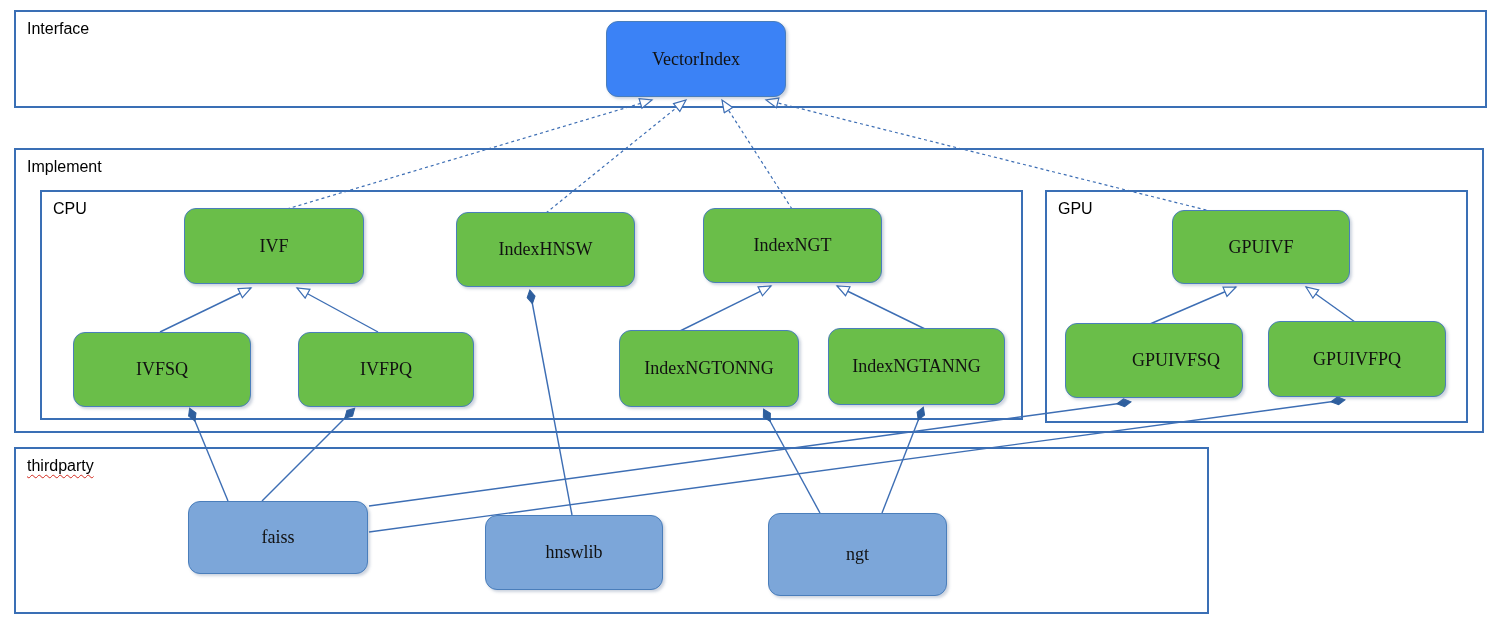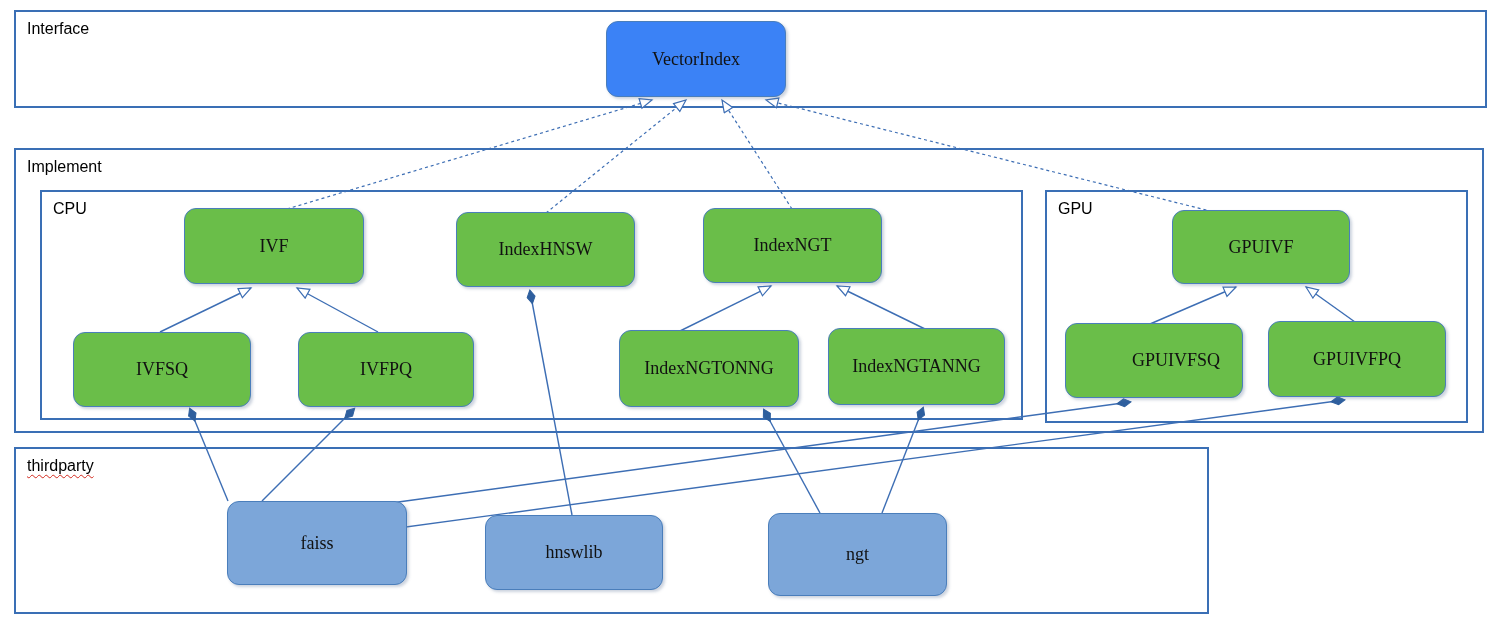--- a/index.html
+++ b/index.html
@@ -73,21 +73,21 @@
   #node-ivf          { left: 184px;  top: 208px; width: 180px; height: 76px; }
   #node-indexhnsw    { left: 456px;  top: 212px; width: 179px; height: 75px; }
   #node-indexngt     { left: 703px;  top: 208px; width: 179px; height: 75px; }
   #node-ivfsq        { left: 73px;   top: 332px; width: 178px; height: 75px; }
   #node-ivfpq        { left: 298px;  top: 332px; width: 176px; height: 75px; }
   #node-indexngtonng { left: 619px;  top: 330px; width: 180px; height: 77px; }
   #node-indexngtanng { left: 828px;  top: 328px; width: 177px; height: 77px; }
   #node-gpuivf       { left: 1172px; top: 210px; width: 178px; height: 74px; }
   #node-gpuivfsq     { left: 1065px; top: 323px; width: 178px; height: 75px; padding-left: 44px; }
   #node-gpuivfpq     { left: 1268px; top: 321px; width: 178px; height: 76px; }
-  #node-faiss        { left: 188px;  top: 501px; width: 180px; height: 84px; margin-left: 39px; }
+  #node-faiss        { left: 188px;  top: 501px; width: 180px; height: 73px; }
   #node-hnswlib      { left: 485px;  top: 515px; width: 178px; height: 75px; }
   #node-ngt          { left: 768px;  top: 513px; width: 179px; height: 83px; }
 </style>
 </head>
 <body>
 
 <div id="canvas">
 
   <div class="container" id="interface-box">
     <span class="container-label">Interface</span>

